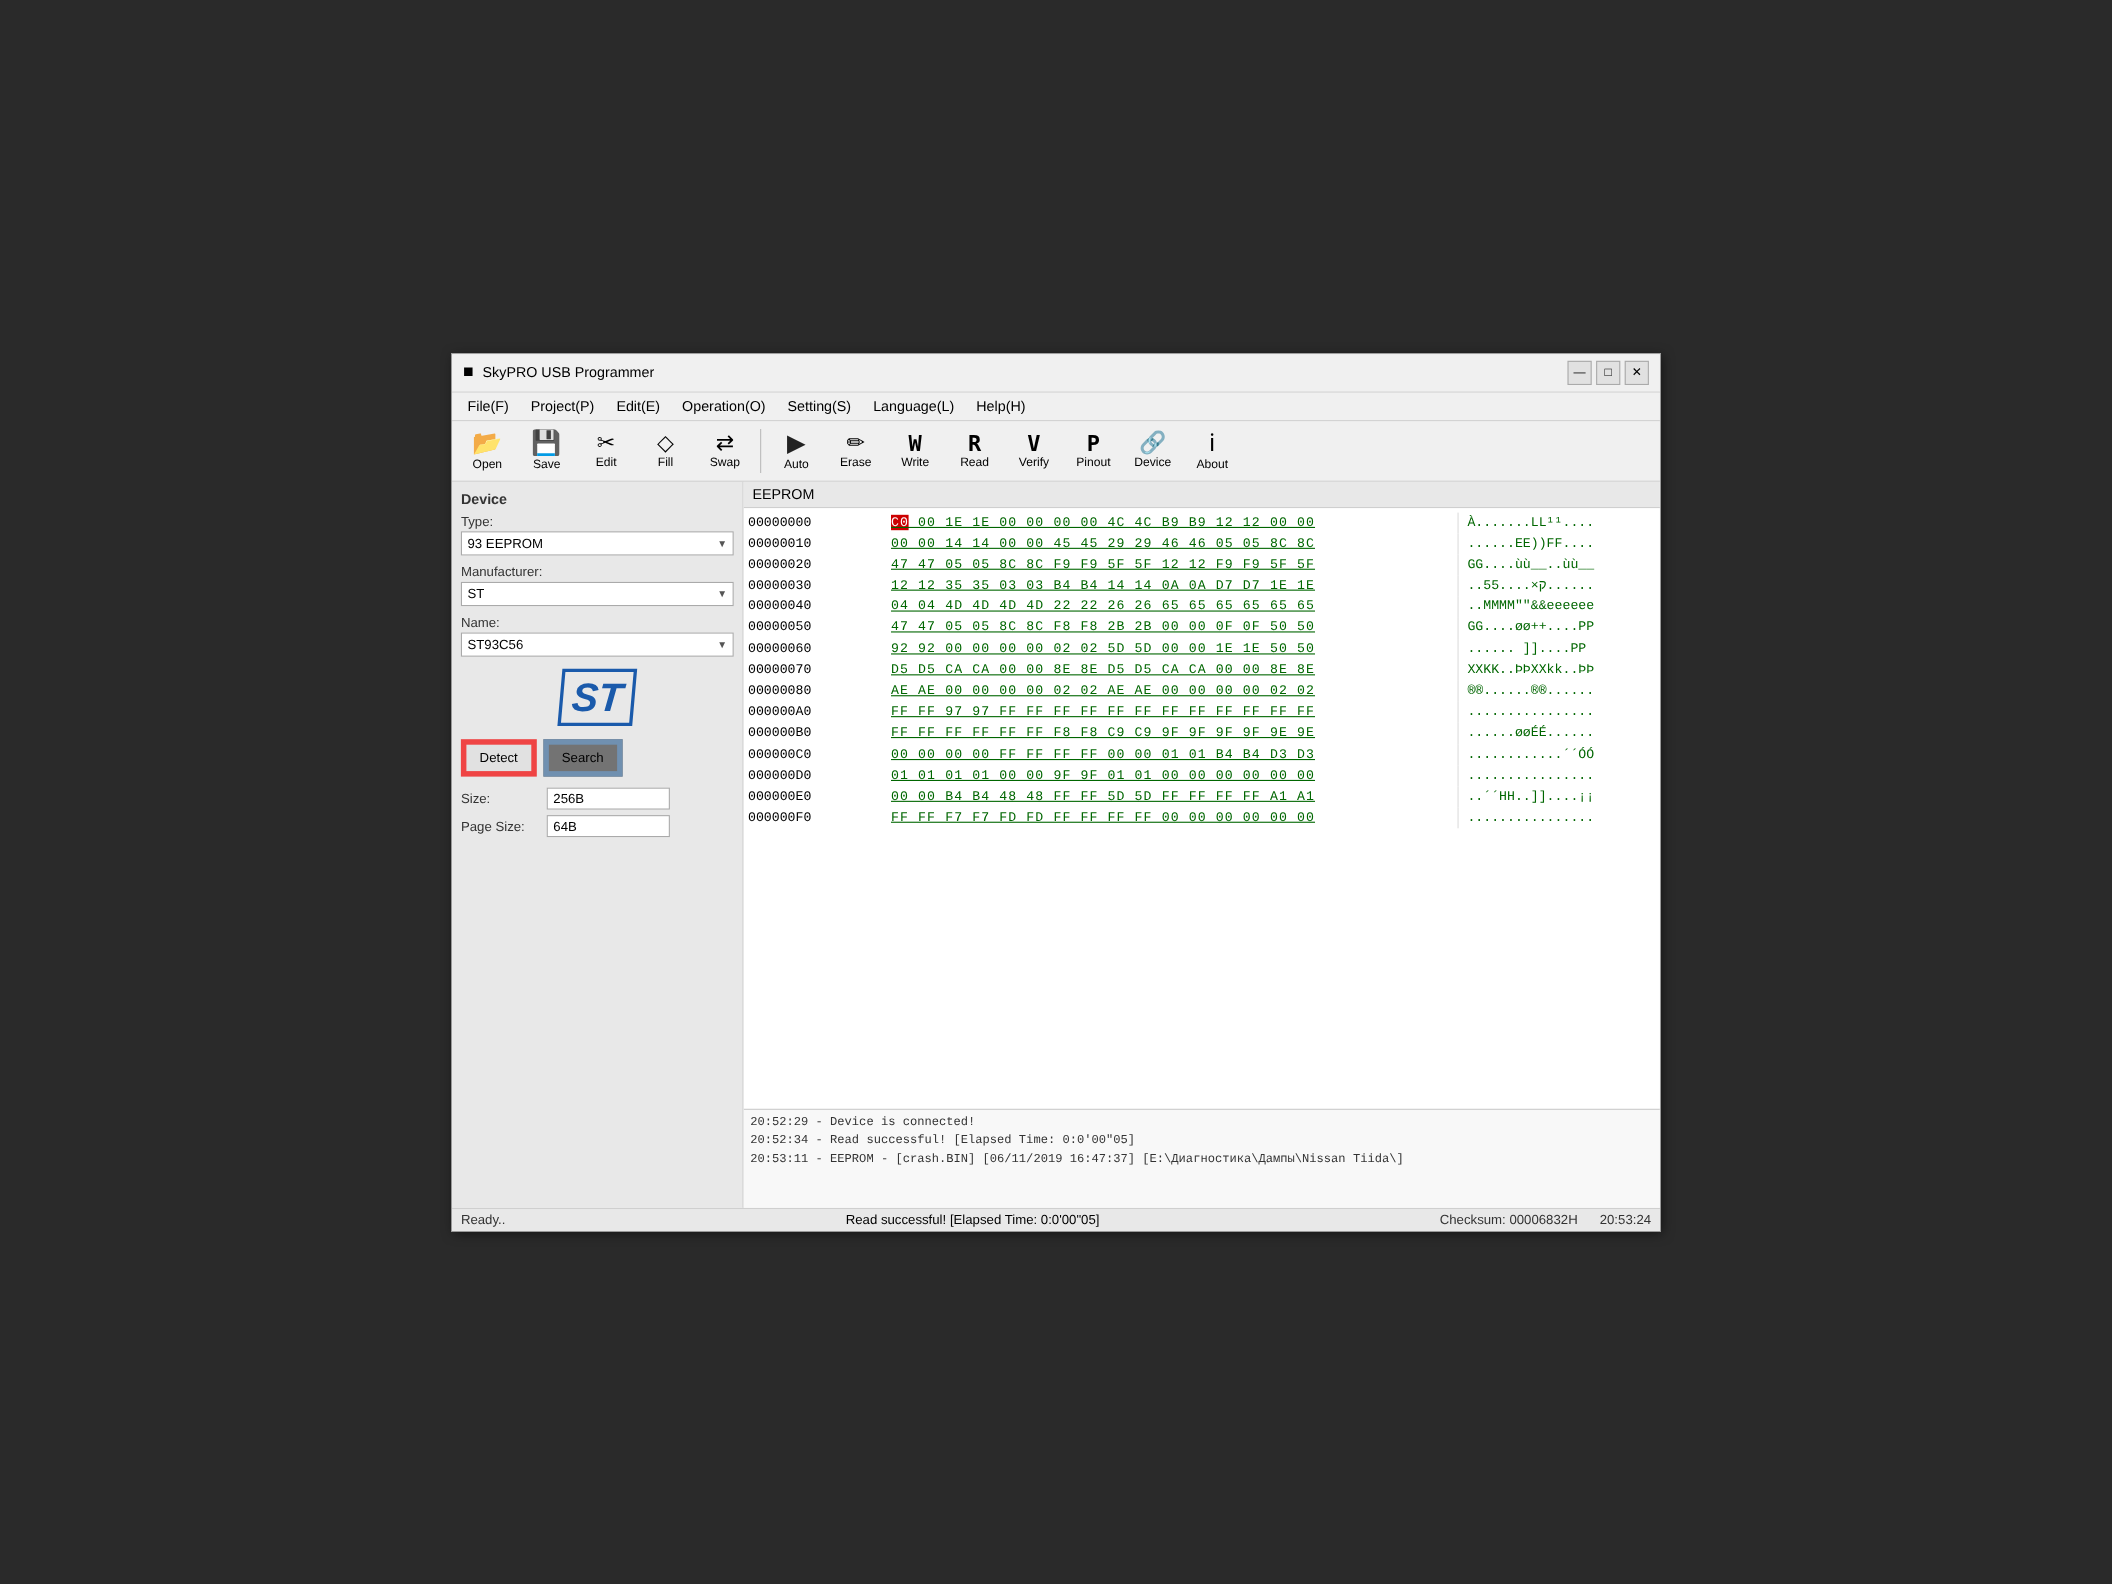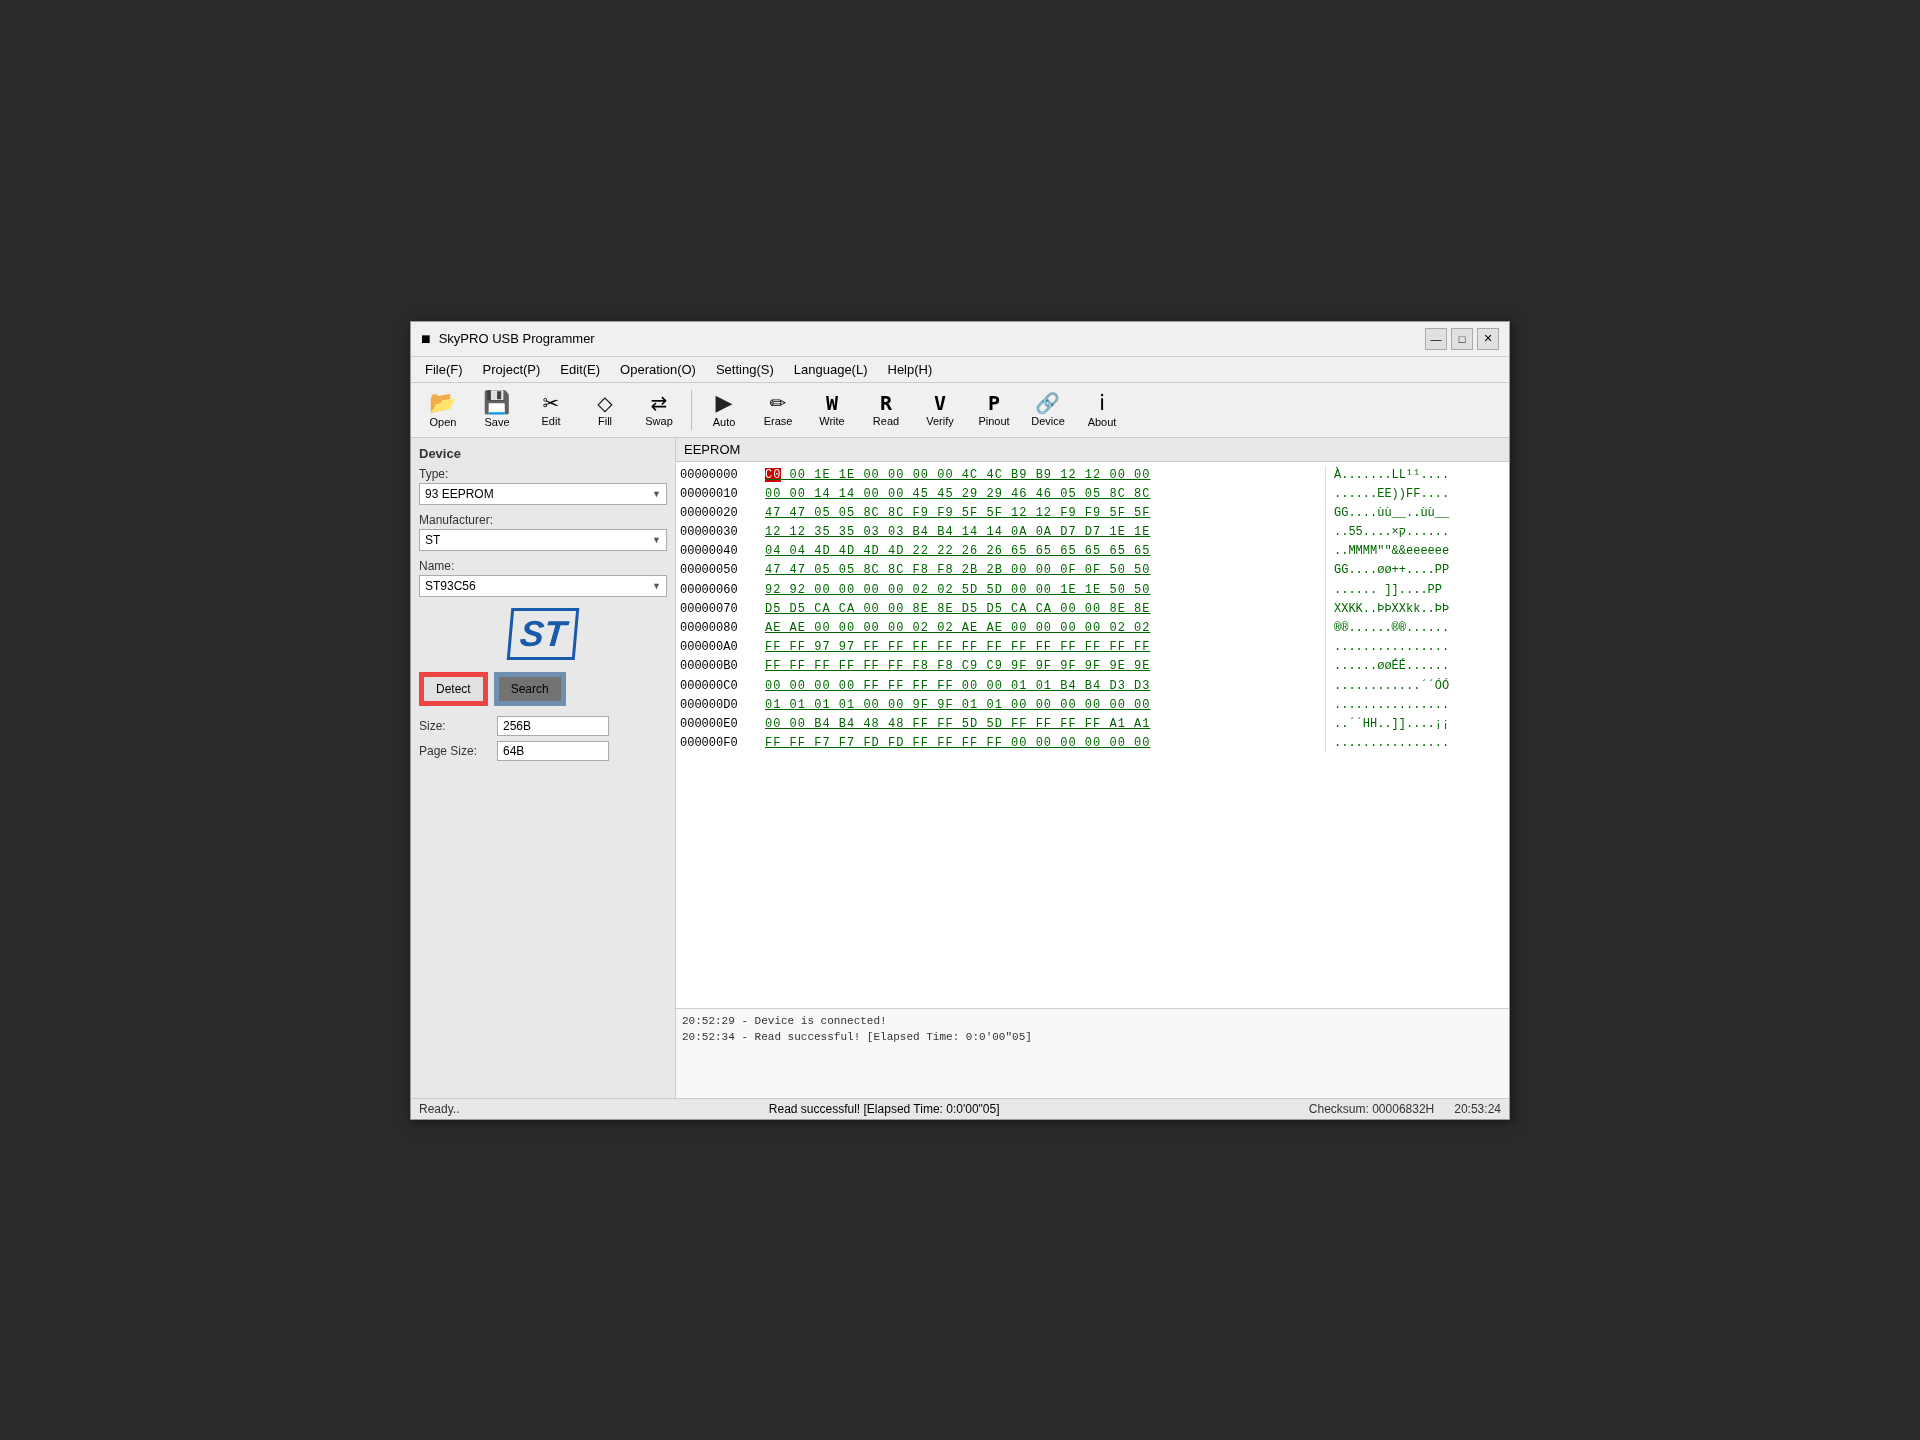--- a/index.html
+++ b/index.html
@@ -209,20 +209,21 @@
       overflow-y: auto;
       padding: 4px 4px;
       background: white;
       font-family: 'Courier New', Courier, monospace;
       font-size: 12px;
     }
     .hex-row {
       display: flex;
       line-height: 1.6;
       white-space: nowrap;
+      gap: 45px;
     }
     .hex-addr {
       color: #000;
       width: 85px;
       flex-shrink: 0;
     }
     .hex-bytes {
       color: #006600;
       flex: 1;
       letter-spacing: 1px;
@@ -482,20 +483,21 @@
           </div>
           <div class="hex-row">
             <span class="hex-addr">000000F0</span>
             <span class="hex-bytes">FF FF F7 F7 FD FD FF FF  FF FF 00 00 00 00 00 00</span>
             <span class="hex-ascii">................</span>
           </div>
         </div>
       <div class="log-area" id="log-area">
       <div class="log-line">20:52:29  -  Device is connected!</div>
           <div class="log-line">20:52:34  -  Read successful! [Elapsed Time: 0:0'00"05]</div>
+          <div class="log-line">20:53:11  -  EEPROM - [crash.BIN] [06/11/2019 16:47:37] [E:\Диагностика\Дампы\Nissan Tiida\]</div>
         </div>
     </div>
   </div>
 
   <div class="status-bar">
     <span class="status-left">Ready..</span>
     <span>Read successful! [Elapsed Time: 0:0'00"05]</span>
     <div class="status-right">
       <span>Checksum: 00006832H</span>
       <span>20:53:24</span>

